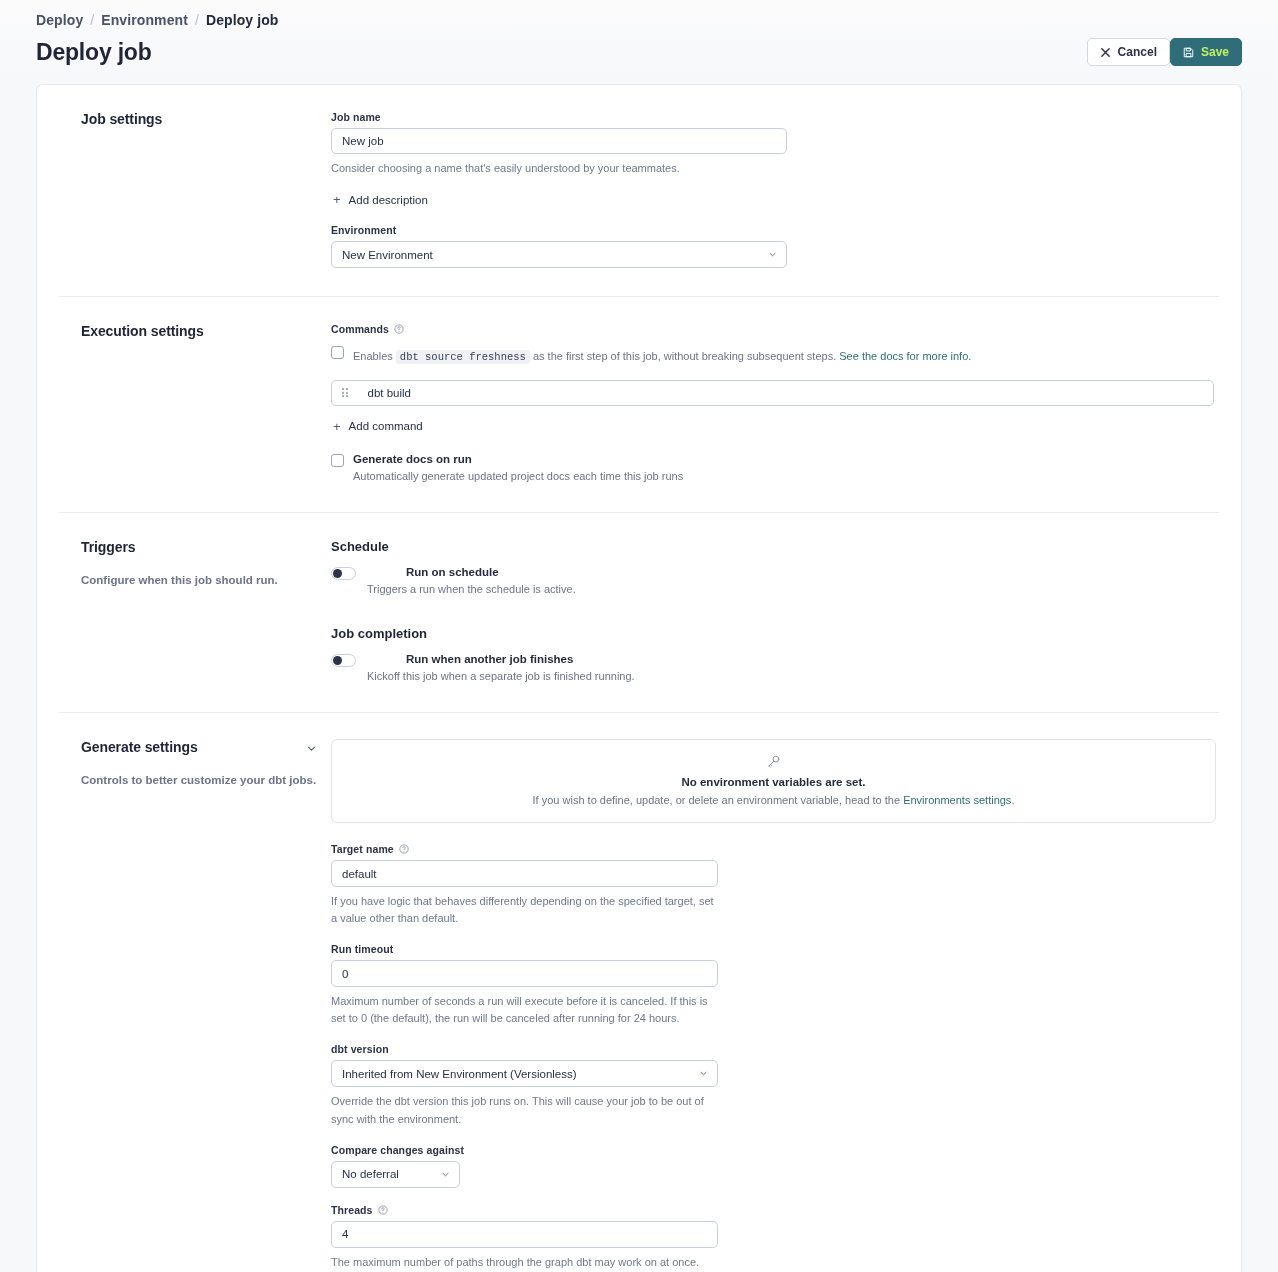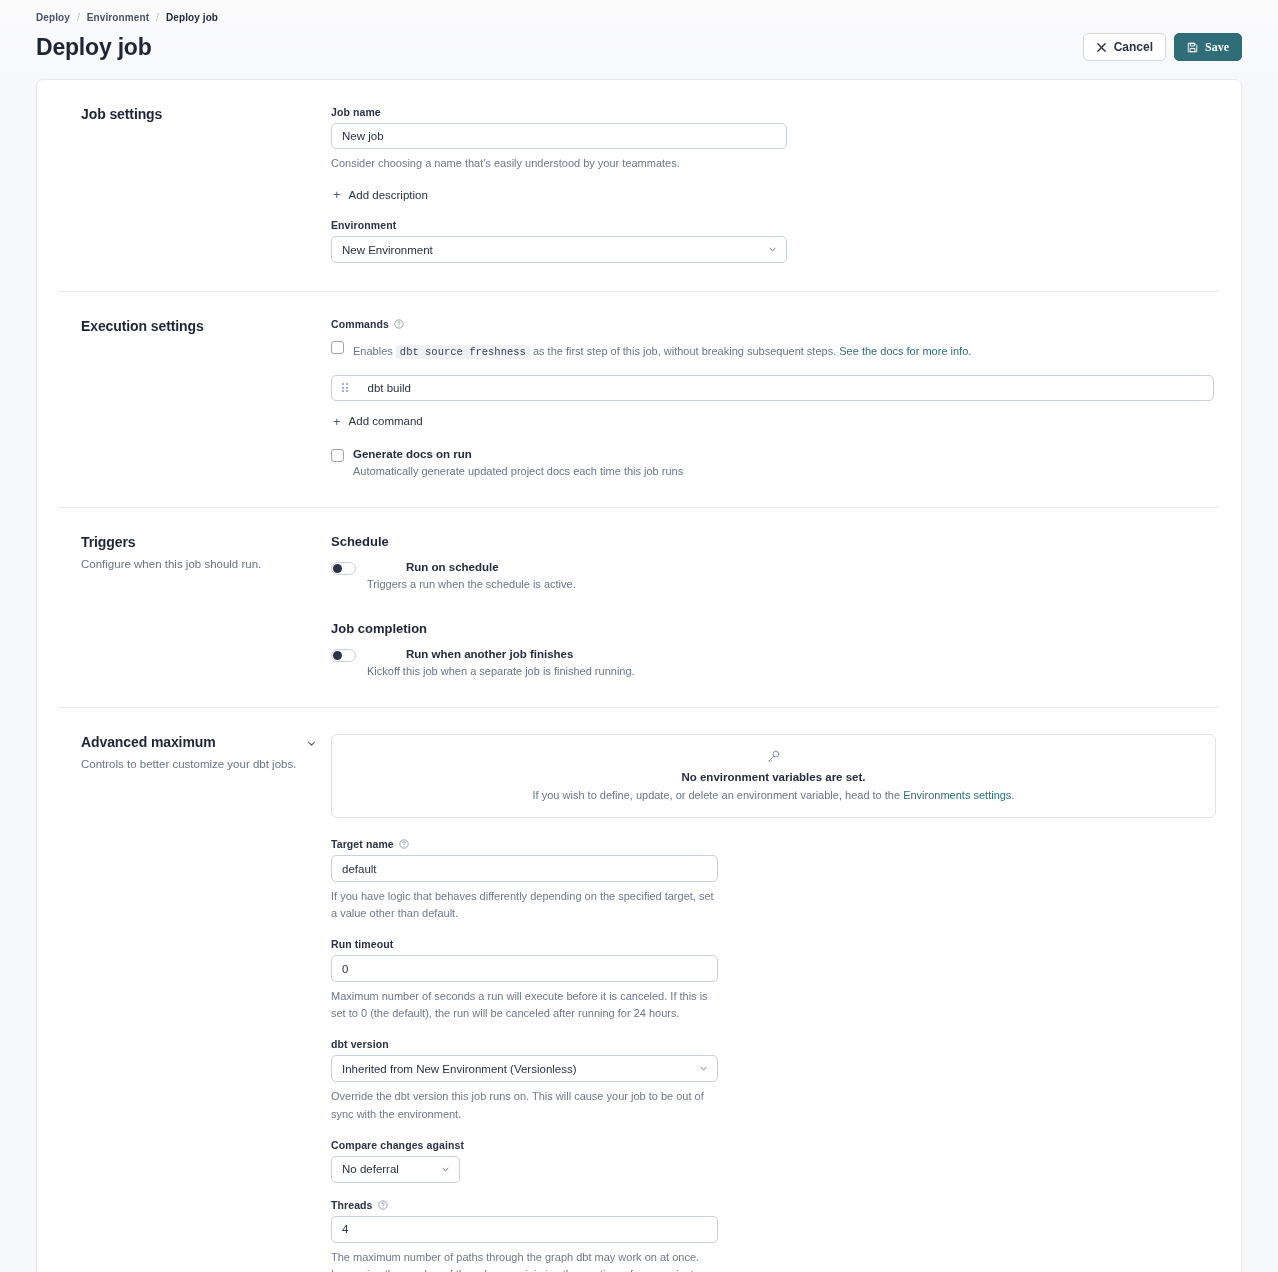--- a/index.html
+++ b/index.html
@@ -17,42 +17,42 @@
   
   .topbar {
     position: relative;
     padding: 12px 36px 0 36px;
     background: linear-gradient(to bottom, #fbfbfc 0%, #f7f8fa 100%);
   }
   .breadcrumb {
     display: flex;
     align-items: flex-start;
     gap: 7px;
-    font-size: 10px;
+    font-size: 14px;
     font-weight: 700;
     letter-spacing: .1px;
   }
   .crumb-link { color: #4a5168; cursor: pointer; }
   .crumb-sep { color: #b8bdca; font-weight: 400; }
   .crumb-current { color: #242a3d; }
 
   .title-row {
     display: flex;
     align-items: center;
     justify-content: space-between;
     padding: 10px 0 18px 0;
   }
   .page-title {
     font-size: 23px;
     font-weight: 700;
     letter-spacing: -.2px;
     color: #1f2537;
     margin: 0;
   }
-  .actions { display:flex; align-items:center; gap:8px; }
+  .actions { display:flex; align-items:center; gap:0; }
 
   .btn {
     display: inline-flex;
     align-items: center;
     gap: 7px;
     height: 28px;
     padding: 0 12px;
     border-radius: 5px;
     font-size: 12px;
     font-weight: 600;
@@ -60,22 +60,21 @@
     white-space: nowrap;
   }
   .btn-cancel {
     background: #ffffff;
     border: 1px solid #d3d7e0;
     color: #2b3146;
   }
   .btn-save {
     background: #2f6e78;
     border: 1px solid #2f6e78;
-    color: #ffffff;
-    font-family: Liberation Serif, serif;
+    color: #bef264;
   }
   .btn svg { display:block; }
 
   
   .card {
     margin: 0 36px;
     background: #ffffff;
     border: 1px solid #e7e9ef;
     border-radius: 7px;
     box-shadow: 0 1px 2px rgba(30,35,60,.05);
@@ -100,22 +99,23 @@
   .sec-title {
     font-size: 14px;
     font-weight: 700;
     color: #1f2537;
     letter-spacing: -.1px;
     margin: 0;
   }
   .sec-sub {
     font-size: 11.5px;
     color: #6c7489;
-    margin-top: 6px;
+    margin-top: 17px;
     line-height: 1.45;
+    font-weight: bold;
   }
   .sec-right { flex: 1 1 auto; min-width: 0; }
 
   .collapse-chevron {
     position: absolute;
     right: 14px;
     top: 4px;
     color: #5a6076;
     cursor: pointer;
     line-height: 0;
@@ -442,21 +442,21 @@
           <div class="tg-title">Run when another job finishes</div>
           <div class="tg-desc">Kickoff this job when a separate job is finished running.</div>
         </div>
       </div>
 
     </div>
   </div>
 
   <div class="section">
     <div class="sec-left">
-      <h2 class="sec-title">Advanced maximum</h2>
+      <h2 class="sec-title">Generate settings</h2>
       <div class="sec-sub">Controls to better customize your dbt jobs.</div>
       <span class="collapse-chevron">
         <svg width="11" height="11" viewBox="0 0 12 12" fill="none" stroke="#5a6076" stroke-width="1.2" stroke-linecap="round">
             <path d="M2.6 4.6 6 7.8l3.4-3.2"></path>
           </svg>
       </span>
     </div>
     <div class="sec-right">
 
       <div class="envbox">

